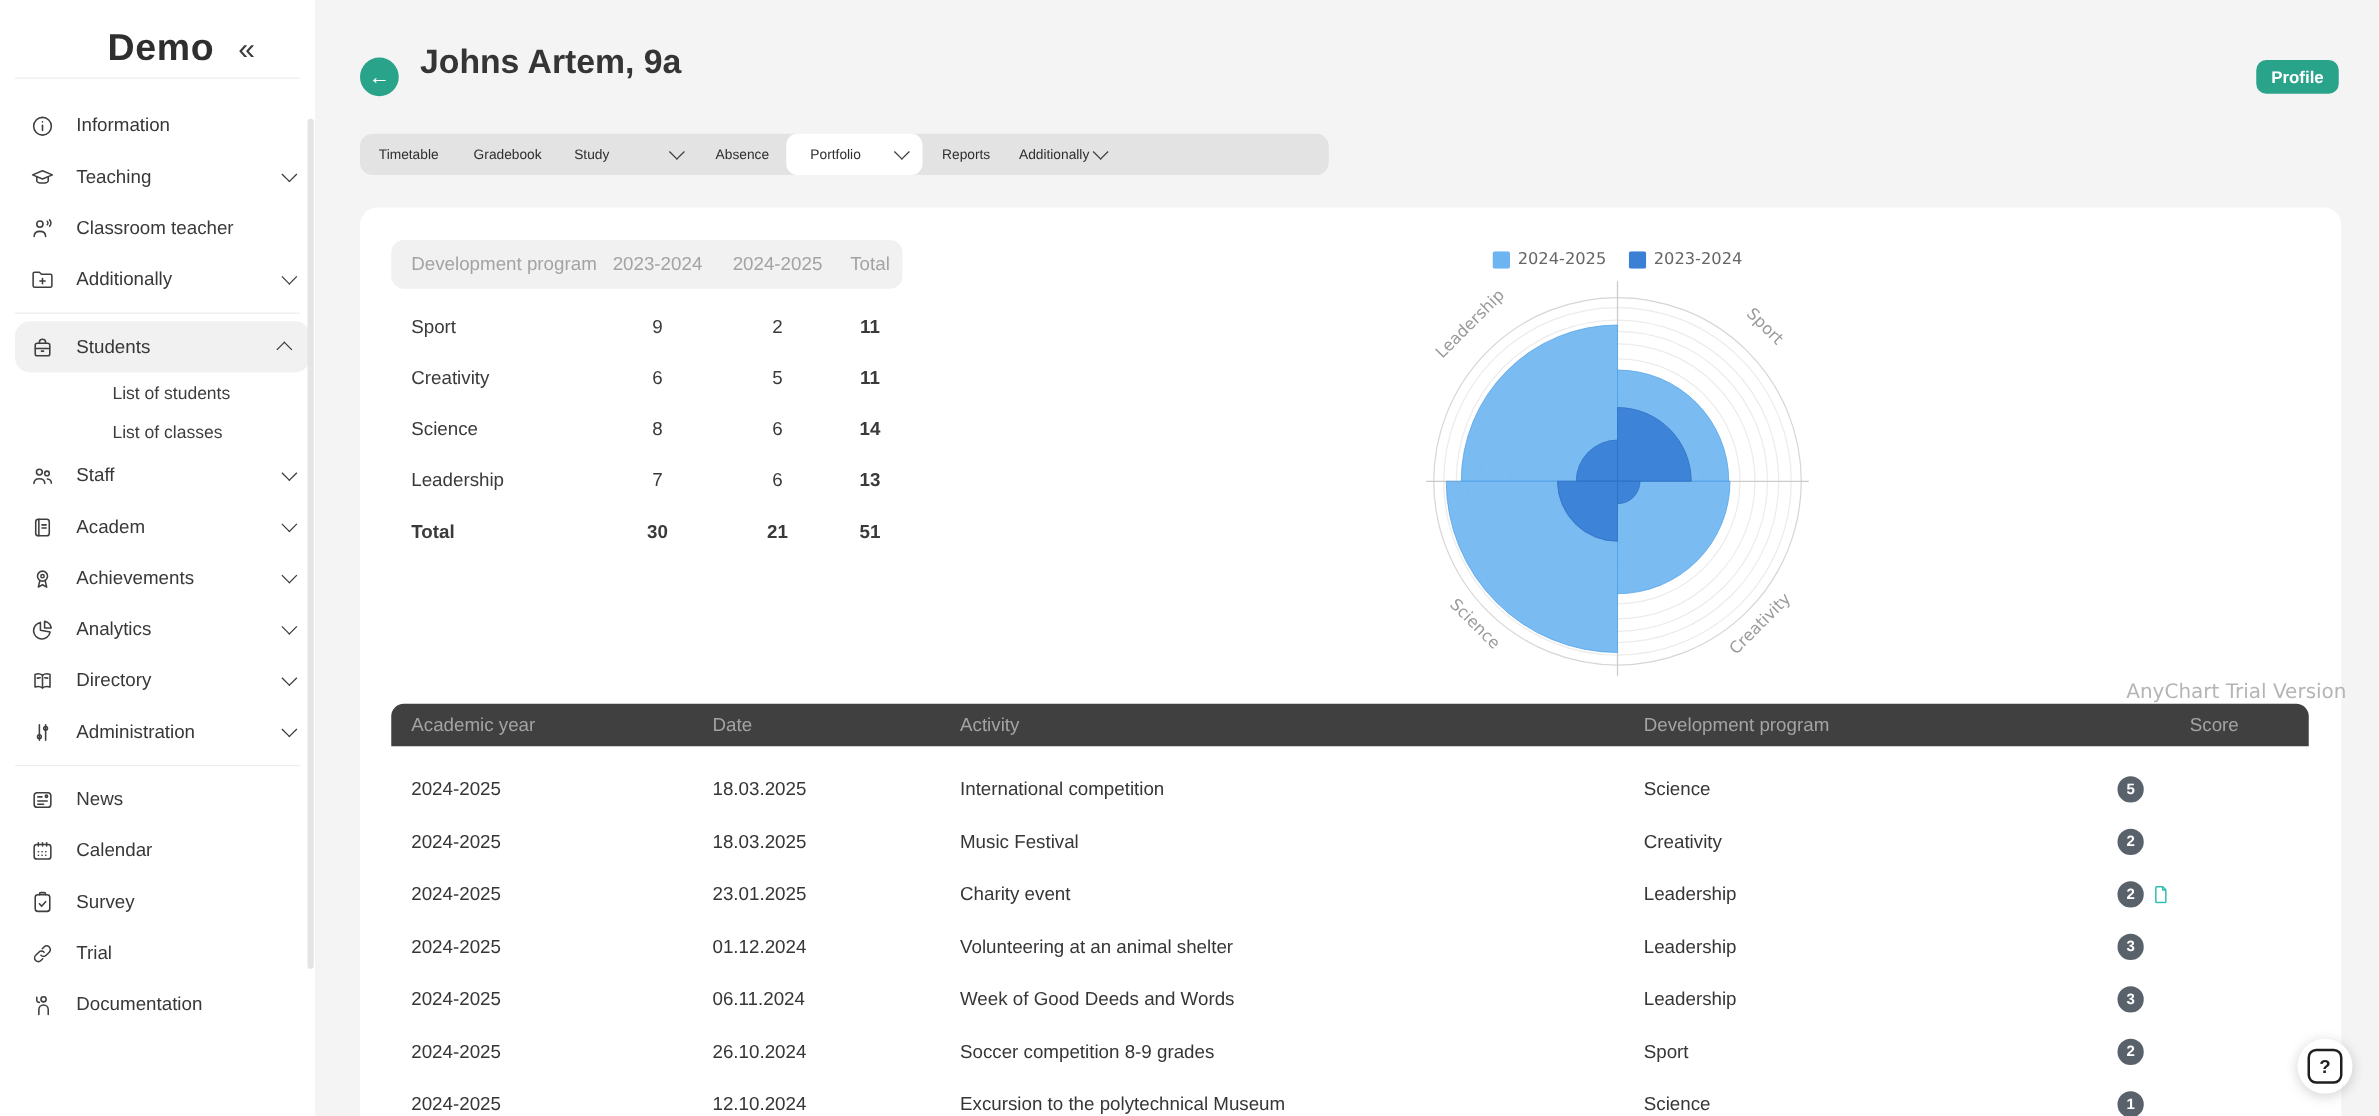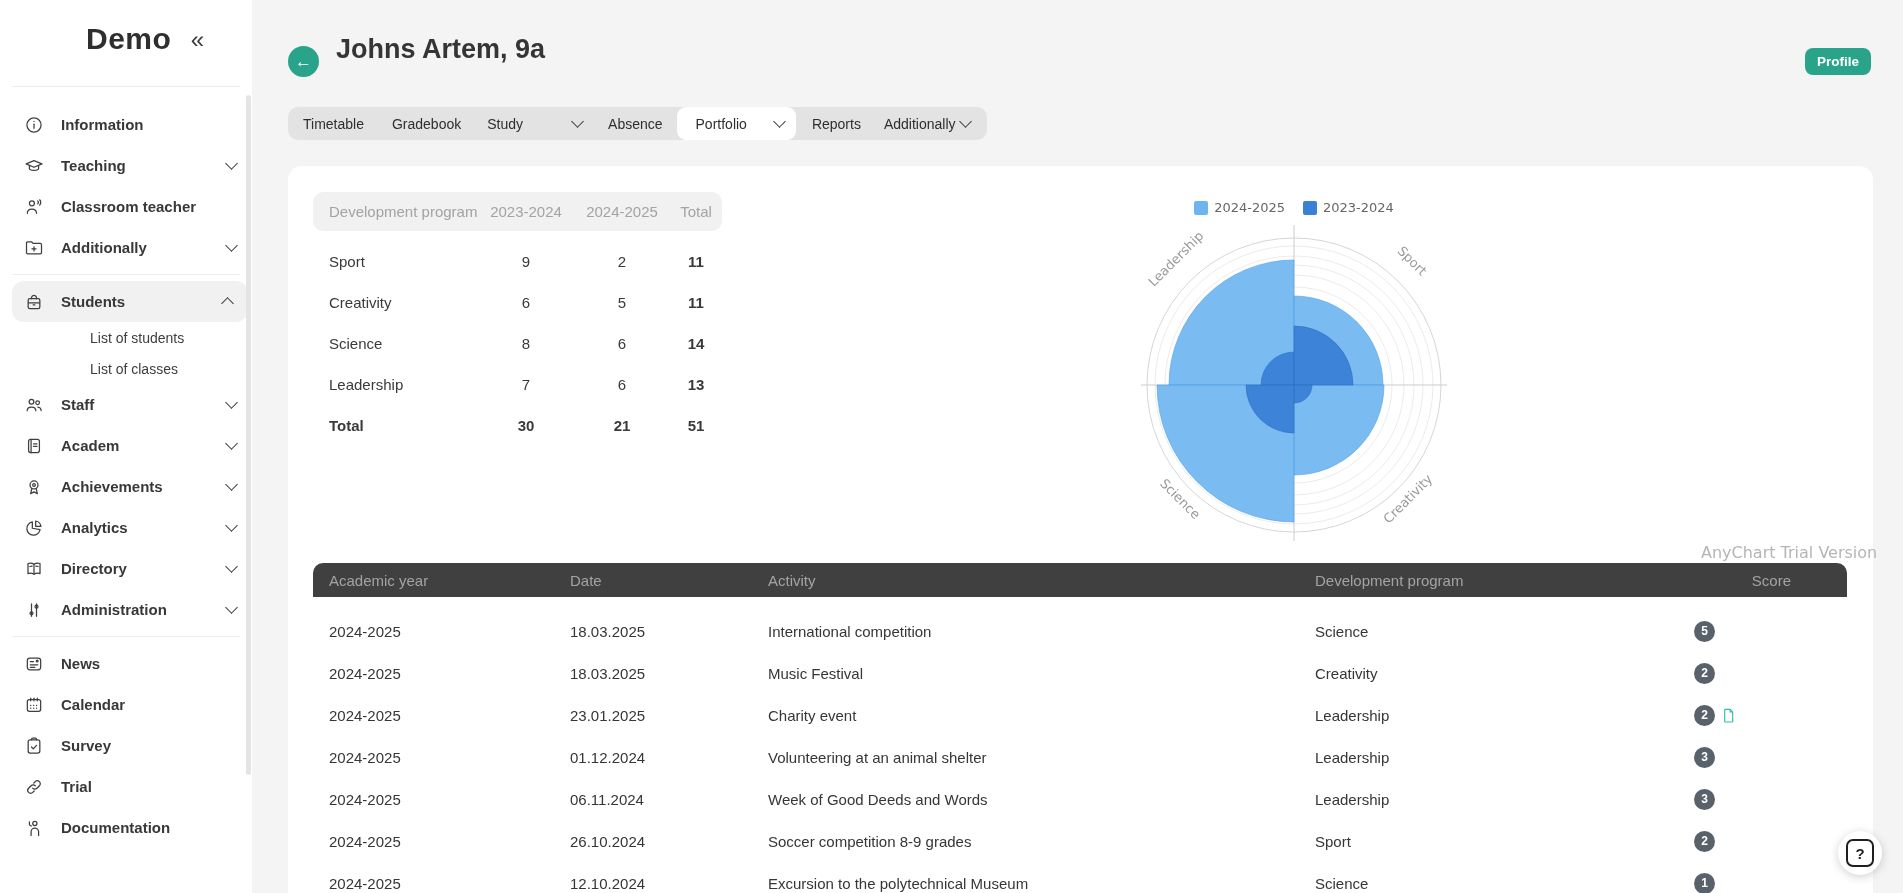--- a/index.html
+++ b/index.html
@@ -2,48 +2,48 @@
 <html><head>
 <meta charset="utf-8">
 <style>
   html,body{margin:0;padding:0;}
   body{
     width:1903px;height:893px;overflow:hidden;position:relative;
     background:#f4f4f5;font-family:"Liberation Sans",sans-serif;color:#383838;
   }
   
   .sidebar{position:absolute;left:0;top:0;bottom:0;width:252px;background:#fff;}
-  .side-top{position:relative;height:87px;padding-left:17px;}
+  .side-top{position:relative;height:63px;padding-left:17px;}
   .side-top:after{content:"";position:absolute;left:12px;right:12px;bottom:0;border-bottom:1px solid #ededed;}
   .logo{position:absolute;left:86px;top:22px;font-size:30px;font-weight:700;color:#2f2f2f;letter-spacing:.5px;}
   .collapse{position:absolute;right:48px;top:28px;font-size:24px;color:#3c3c3c;cursor:pointer;line-height:1;}
   .nav{padding-top:17px;}
   .nav-item{height:41px;display:flex;align-items:center;padding:0 16px 0 24px;position:relative;cursor:pointer;}
   .nav-item .ic{width:20px;height:20px;flex:0 0 20px;color:#3f3f3f;}
-  .nav-item .lbl{margin-left:17px;font-size:15px;font-weight:700;color:#383838;white-space:nowrap;}
+  .nav-item .lbl{margin-left:17px;font-size:15px;font-weight:400;color:#383838;white-space:nowrap;}
   .nav-item.active{background:#f1f1f2;border-radius:12px;margin:0 4px 0 12px;padding-left:12px;}
   .chev{width:8px;height:8px;border-right:1.6px solid #3a3a3a;border-bottom:1.6px solid #3a3a3a;
         transform:rotate(45deg);margin-left:auto;margin-top:-4px;flex:0 0 8px;}
   .chev.up{transform:rotate(-135deg);margin-top:4px;}
   .sub-item{height:31px;display:flex;align-items:center;padding-left:90px;font-size:14px;color:#3d3d3d;cursor:pointer;}
   .nav-divider{height:1px;background:#ededed;margin:6px 12px;}
   .side-scroll{position:absolute;right:1px;top:95px;width:5px;height:680px;border-radius:3px;background:#e4e4e4;}
   svg.ic{fill:none;stroke:currentColor;stroke-width:1.5;stroke-linecap:round;stroke-linejoin:round;}
   
   .main{position:absolute;left:252px;top:0;right:0;bottom:0;}
   .back-btn{position:absolute;left:36px;top:46px;width:31px;height:31px;border-radius:50%;
             background:#2aa38b;color:#fff;display:flex;align-items:center;justify-content:center;
             font-size:17px;cursor:pointer;}
   .page-title{position:absolute;left:84px;top:34px;font-size:27px;font-weight:700;color:#353535;}
   .profile-btn{position:absolute;left:1553px;top:48px;width:66px;height:27px;border-radius:8px;
                background:#2aa38b;color:#fff;font-size:13.5px;font-weight:700;
                display:flex;align-items:center;justify-content:center;cursor:pointer;}
   
-  .tabbar{position:absolute;left:36px;top:107px;width:699px;height:33px;background:#e3e3e4;
-          border-radius:10px;display:flex;align-items:center;font-size:14px;color:#2e2e2e;}
+  .tabbar{position:absolute;left:36px;top:107px;width:775px;height:33px;background:#e3e3e4;
+          border-radius:10px;display:flex;align-items:center;font-size:11px;color:#2e2e2e;}
   .tb-item{display:flex;align-items:center;height:33px;cursor:pointer;white-space:nowrap;}
   .tchev{width:8px;height:8px;border-right:1.6px solid #3c3c3c;border-bottom:1.6px solid #3c3c3c;
          transform:rotate(45deg);margin-bottom:4px;}
   .tb-timetable{padding:0 15px;}
   .tb-gradebook{padding:0 13px;}
   .tb-study{padding:0 12px 0 13px;} .tb-study .tchev{margin-left:50px;}
   .tb-absence{padding:0 14px;}
   .tb-portfolio{background:#fff;border-radius:9px;padding:0 12px 0 19px;} .tb-portfolio .tchev{margin-left:28px;}
   .tb-reports{padding:0 16px;}
   .tb-additionally{padding:0 12px 0 7px;} .tb-additionally .tchev{margin-left:5px;}

